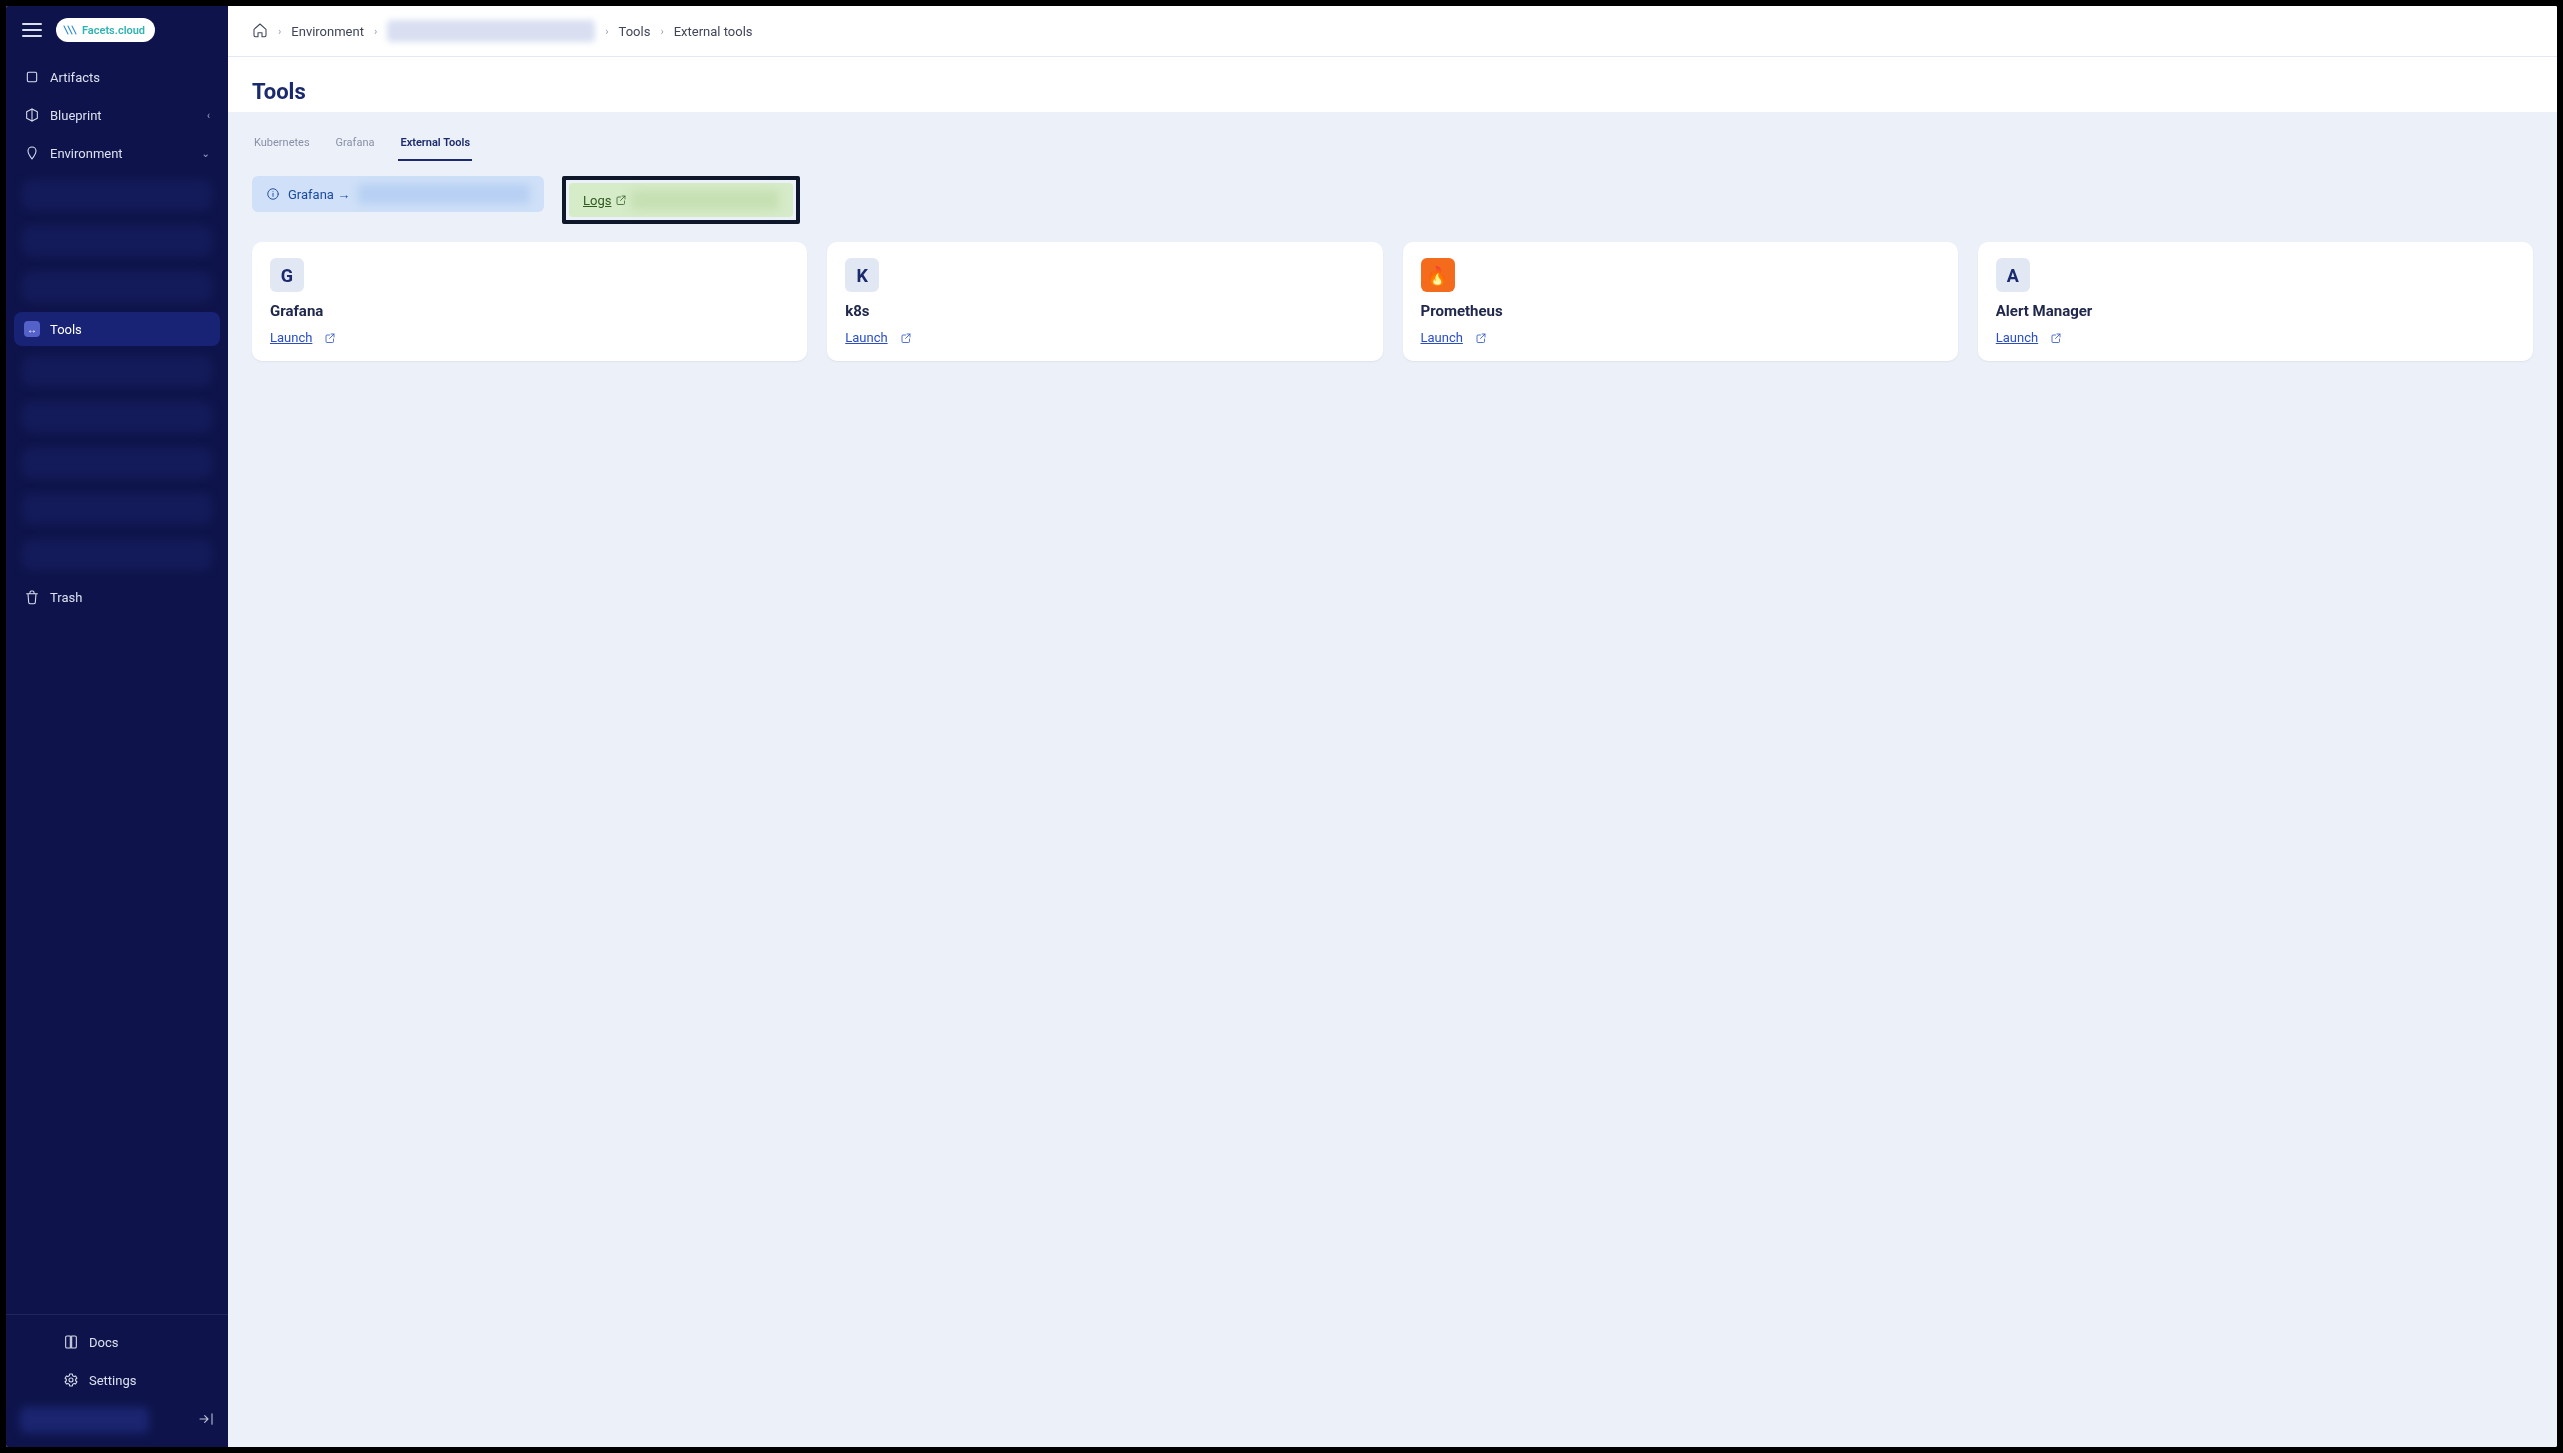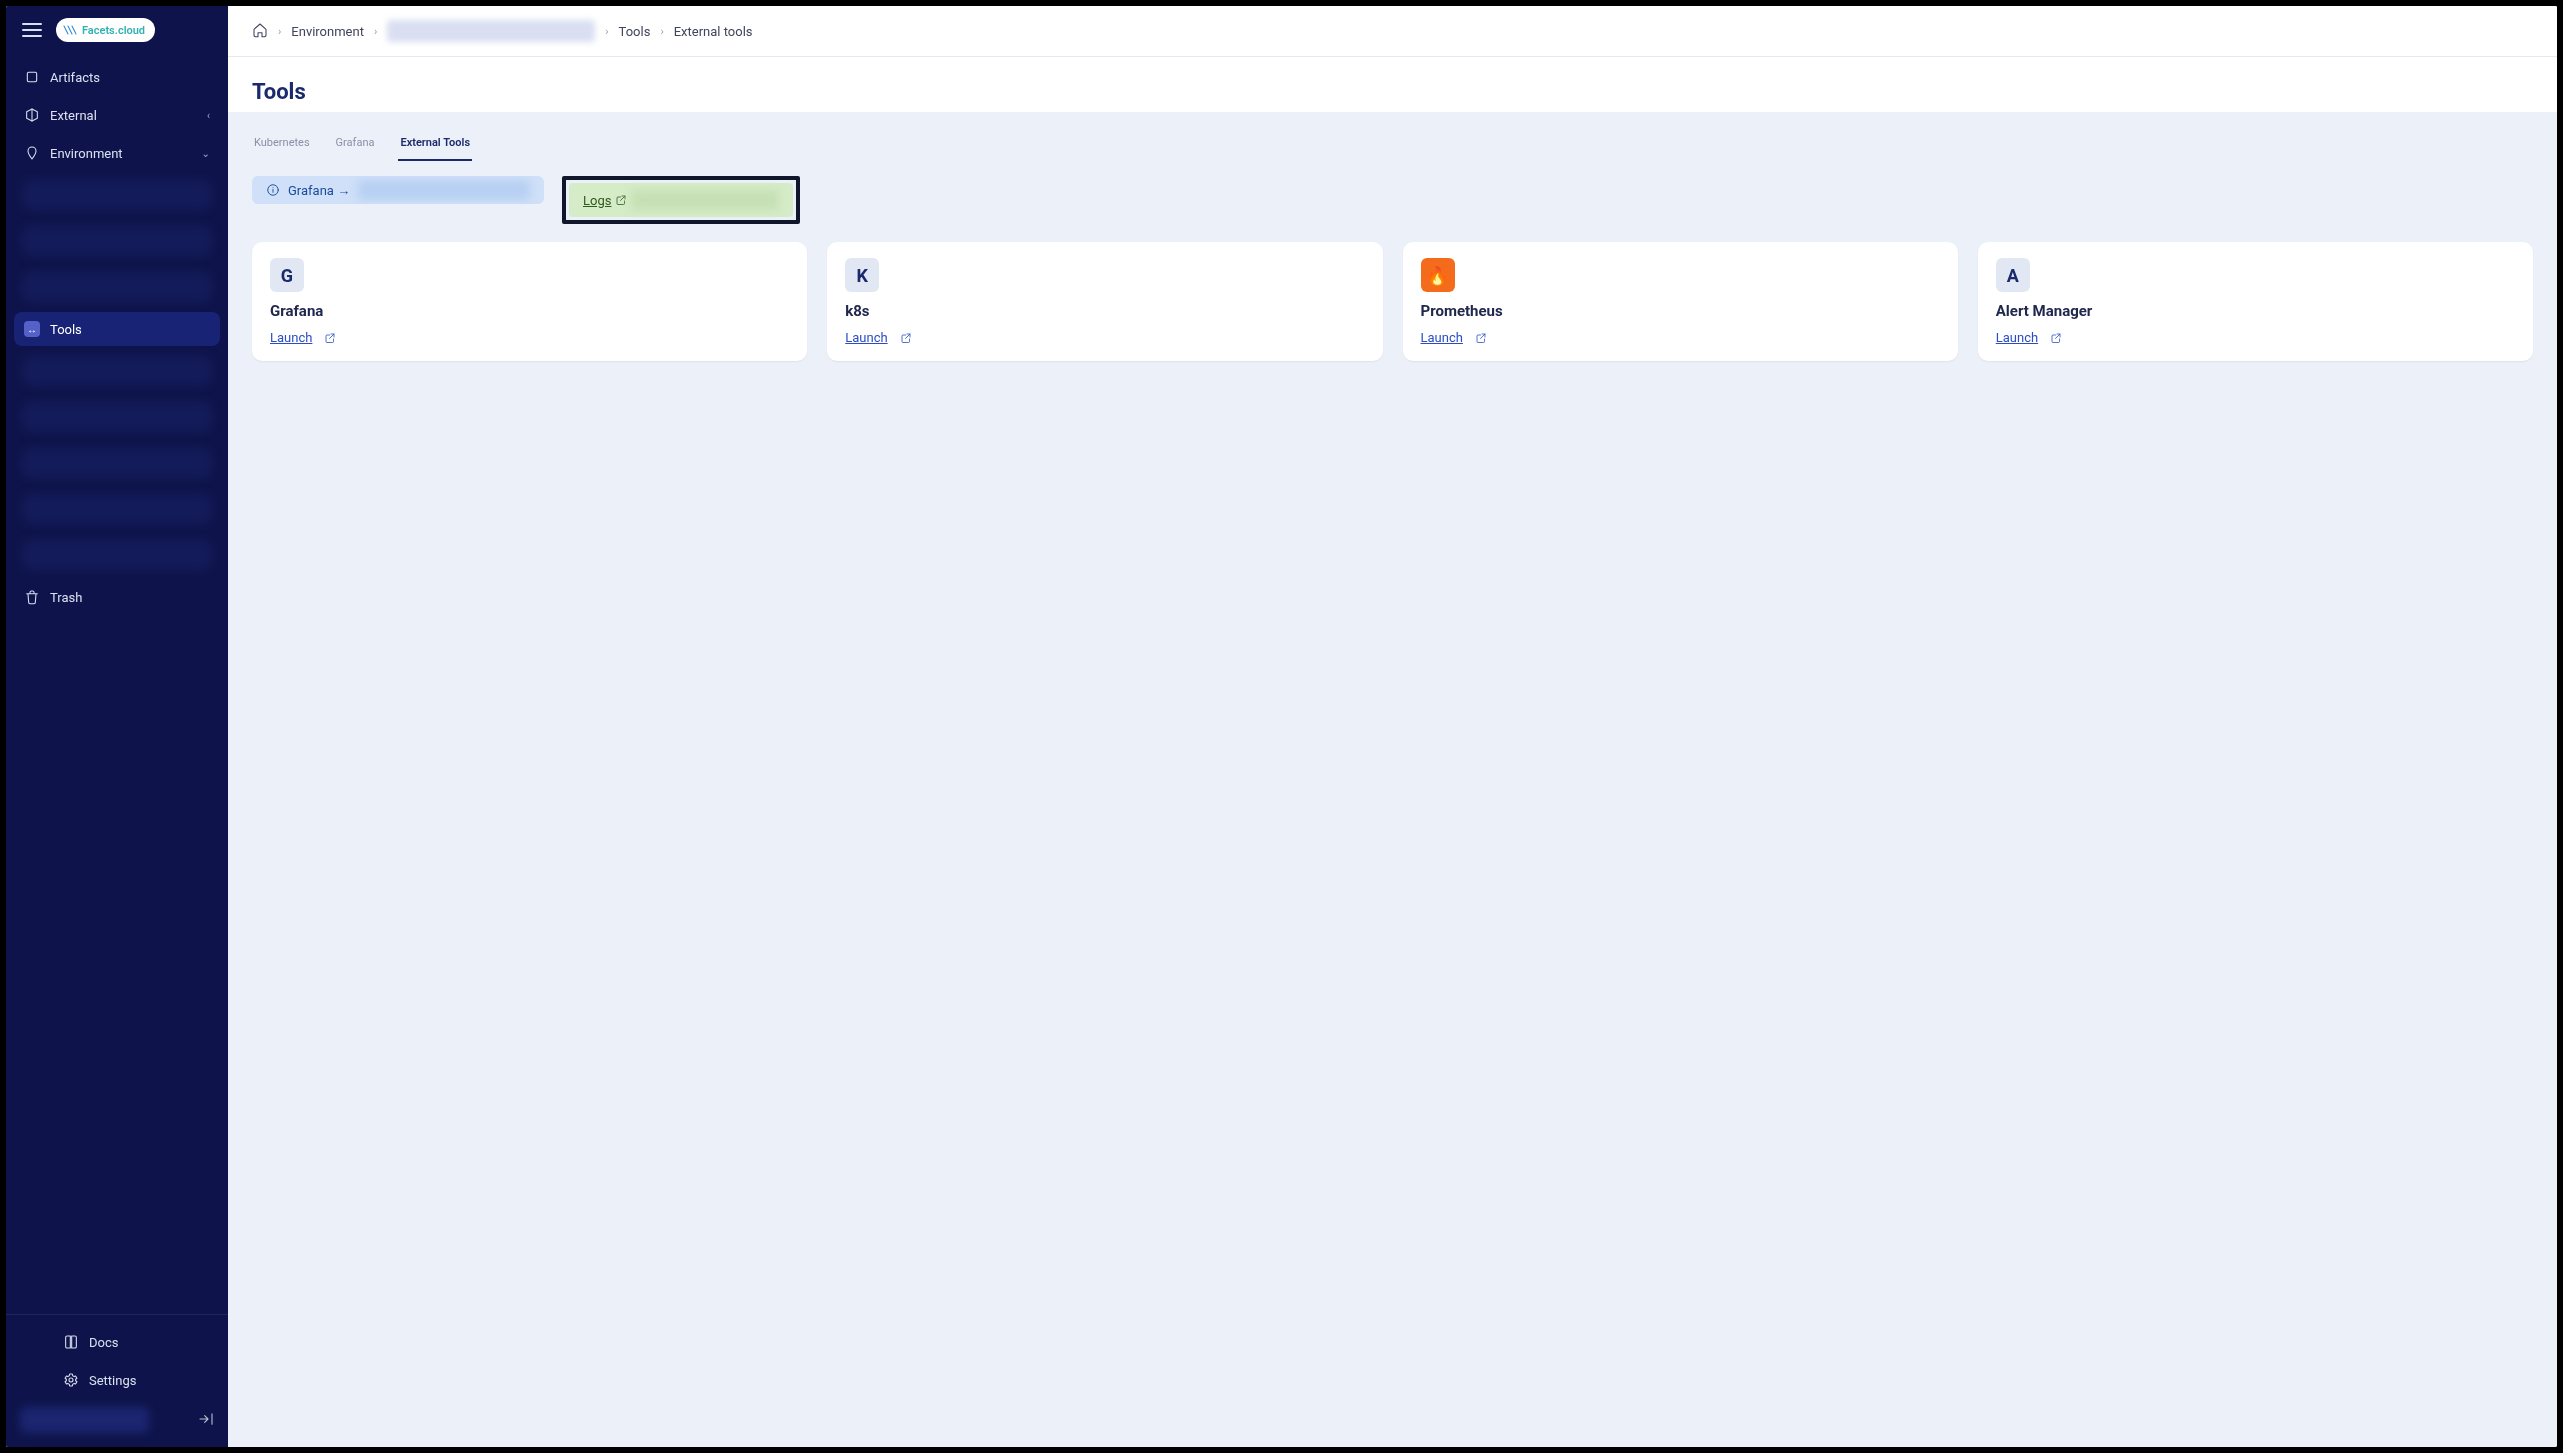--- a/index.html
+++ b/index.html
@@ -110,21 +110,21 @@
   .page-title { font-size: 22px; font-weight: 700; color: #1a2a6c; }
 
   .tabs-wrap { background: #ecf0f9; padding: 18px 24px 0 24px; }
   .tabs { display: flex; gap: 22px; border-bottom: 1px solid transparent; font-size: 11px; }
   .tab { padding: 6px 2px 10px 2px; color: #8a90a8; cursor: pointer; }
   .tab.active { color: #1a2a6c; font-weight: 600; border-bottom: 2px solid #1a2a6c; }
 
   .link-pills { padding: 14px 24px 0 24px; display: flex; gap: 18px; }
   .pill {
     flex: 0 0 292px;
-    height: 28px;
+    height: 36px;
     border-radius: 6px;
     display: flex; align-items: center;
     padding: 0 14px;
     font-size: 13px;
     gap: 8px;
     cursor: pointer;
     position: relative;
     overflow: hidden;
   }
   .pill-grafana {
@@ -216,21 +216,21 @@
           <span>Artifacts</span>
         </div>
 
         <div class="nav-item">
           <span class="nav-icon">
             <svg viewBox="0 0 24 24">
                 <path d="M12 3l8 4v10l-8 4-8-4V7z"></path>
                 <path d="M12 3v18"></path>
               </svg>
           </span>
-          <span>External</span>
+          <span>Blueprint</span>
           <span class="chev">‹</span>
         </div>
 
         <div class="nav-item">
           <span class="nav-icon">
             <svg viewBox="0 0 24 24">
                 <path d="M12 3a6 6 0 0 1 6 6c0 4-6 12-6 12S6 13 6 9a6 6 0 0 1 6-6z"></path>
               </svg>
           </span>
           <span>Environment</span>

